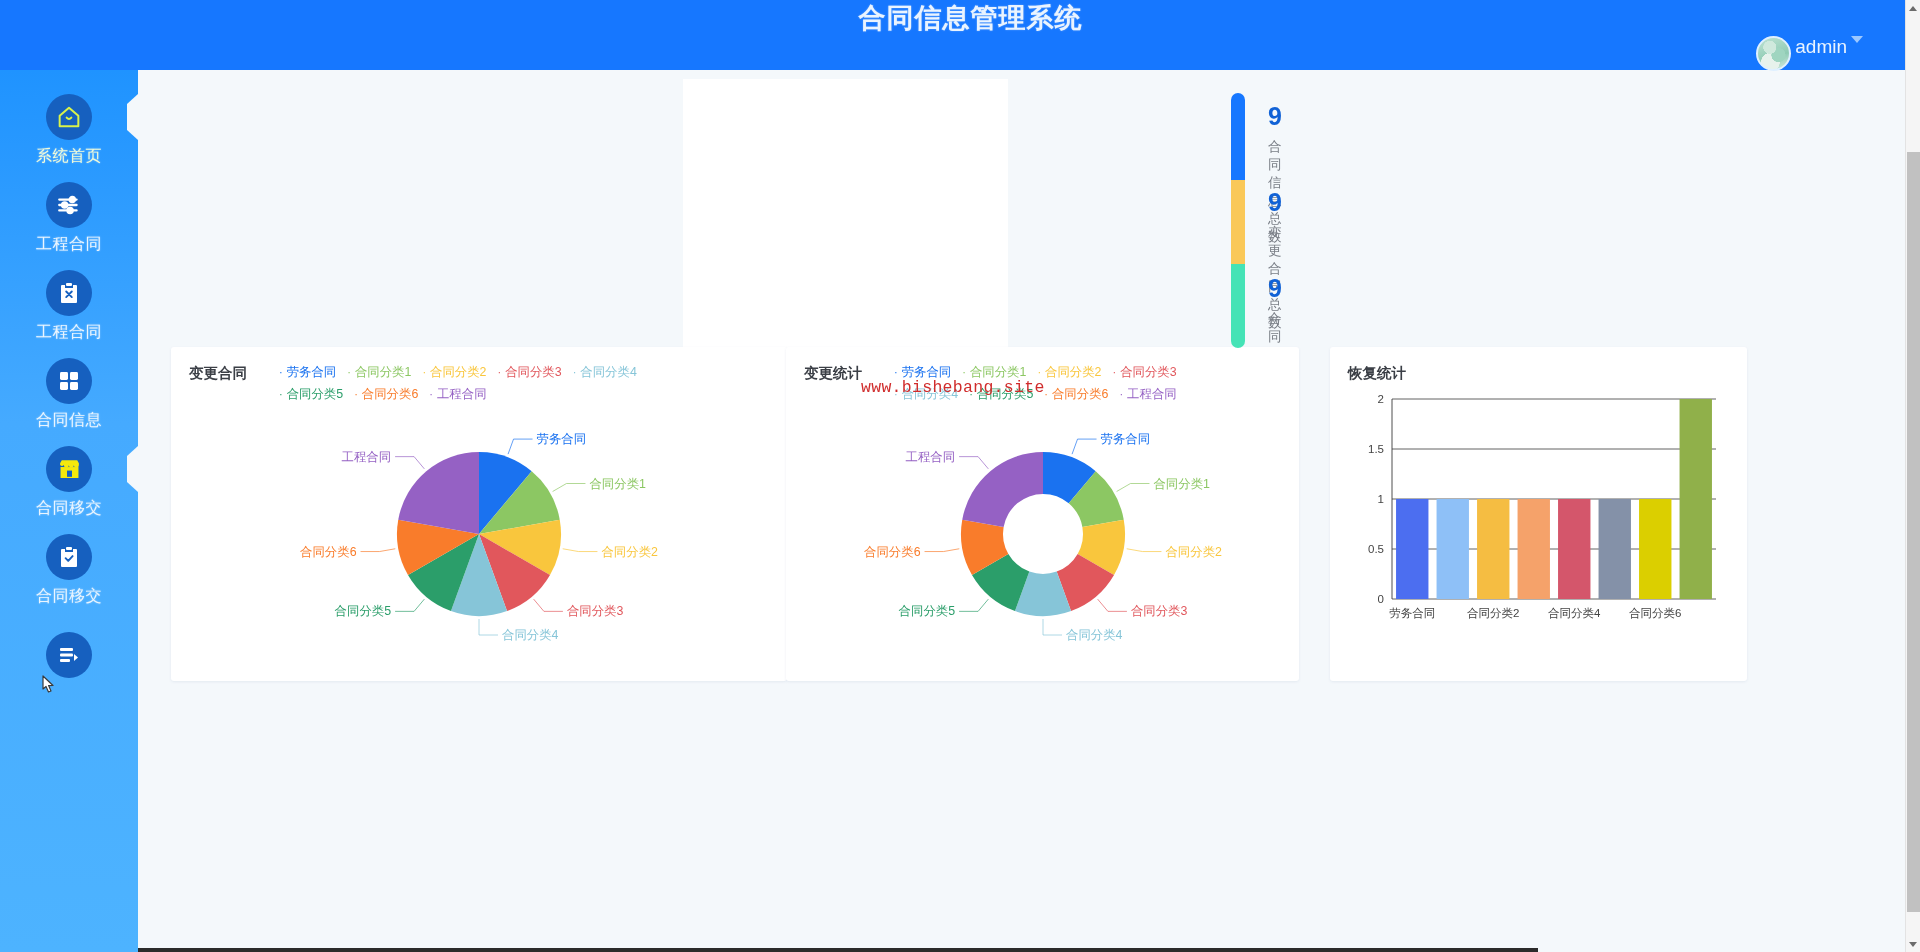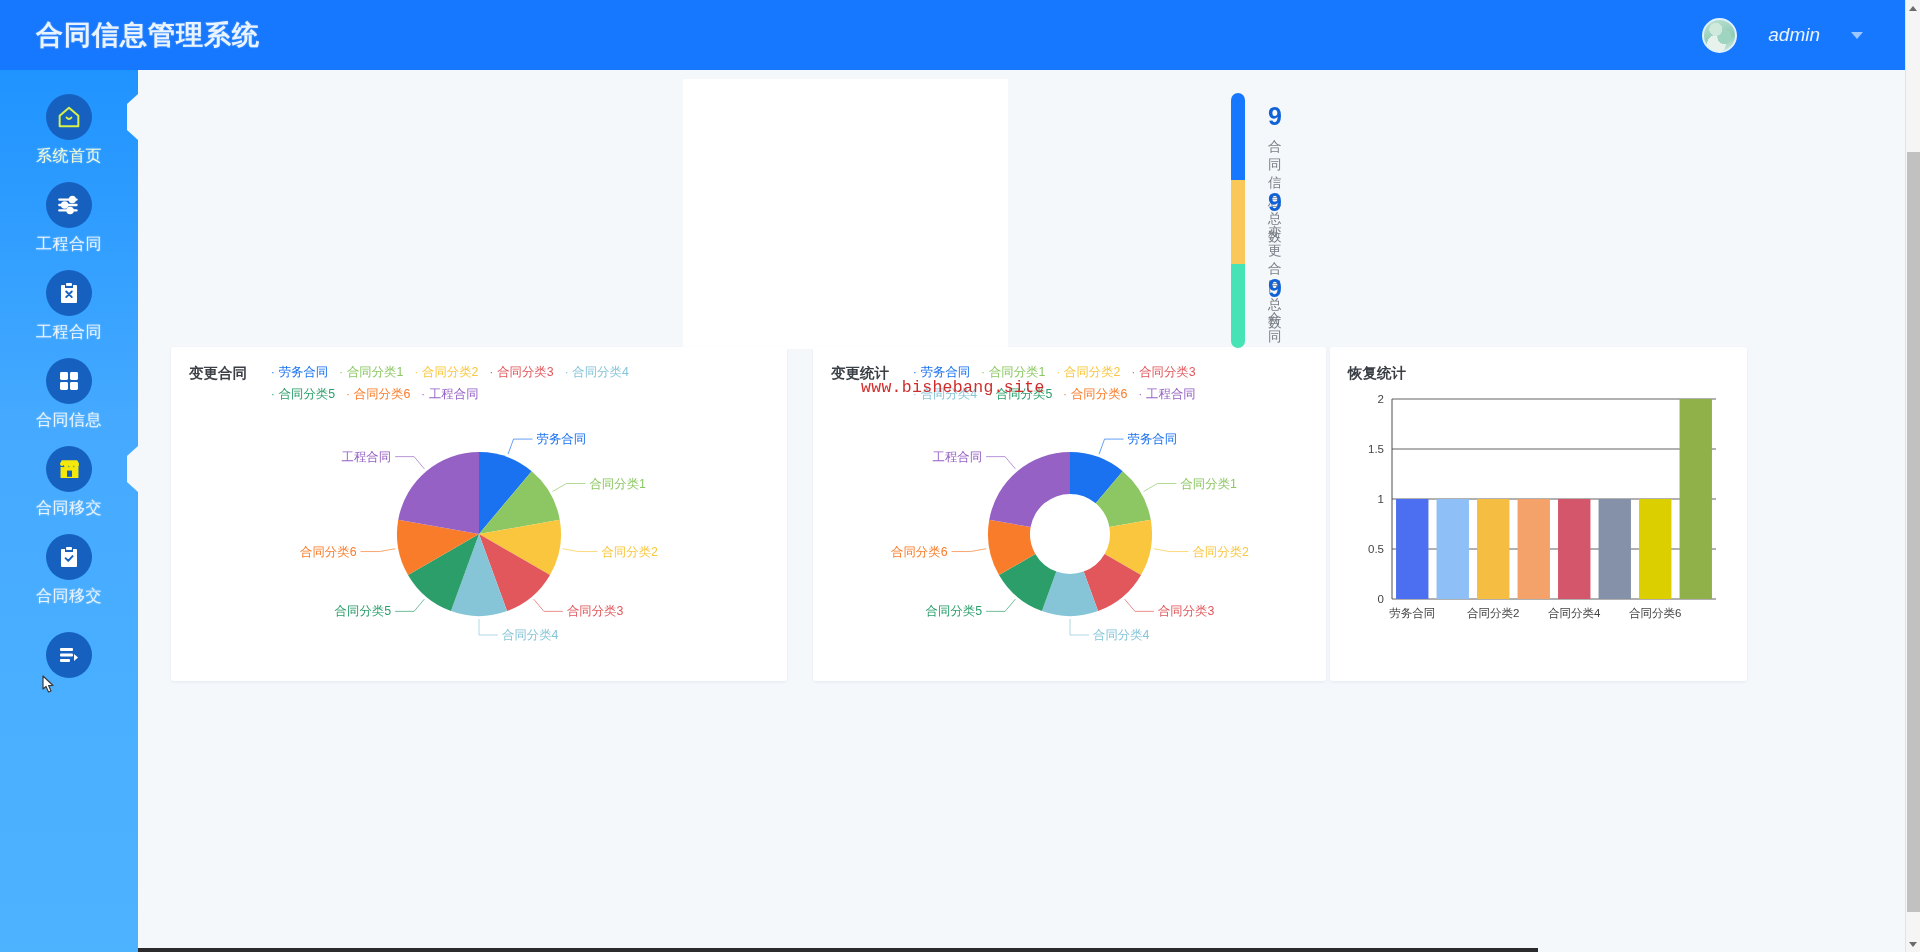--- a/index.html
+++ b/index.html
@@ -8,29 +8,29 @@
     font-family: "Liberation Sans", "DejaVu Sans", sans-serif;
     background:#f4f8fb;
     position:relative;
   }
 
   
   #topbar {
     position:absolute; left:0; top:0; width:1905px; height:70px;
     background:#1677ff; display:flex; align-items:center;
     z-index:30;
+    flex-direction:column;
   }
   #app-title {
     color:#eaf4ff; font-size:27px; font-weight:600; margin-left:36px;
     letter-spacing:1px; text-shadow:0 0 2px rgba(255,255,255,.35);
   }
   #user-area {
-    margin-left:auto; margin-right:42px; display:flex; align-items:center; gap:31px;
+    margin-left:auto; margin-right:42px; display:flex; align-items:flex-start; gap:4px;
     cursor:pointer;
-    font-style:italic;
   }
   #avatar {
     width:35px; height:35px; border-radius:50%;
     background:
       radial-gradient(circle at 38% 30%, #cfe9dd 0 22%, transparent 23%),
       radial-gradient(circle at 66% 55%, #9fd5c0 0 26%, transparent 27%),
       radial-gradient(circle at 40% 78%, #e7f2ec 0 30%, transparent 31%),
       linear-gradient(160deg,#bfe3d4,#8fcbb4 60%,#d8ece3);
     border:2px solid #dff0ff; flex:none;
   }
@@ -91,26 +91,26 @@
   .stat-row { position:absolute; left:585px; }
   .stat-num { color:#1162d6; font-size:25px; font-weight:bold; line-height:1; }
   .stat-lbl { color:#7a7f87; font-size:13.5px; margin-top:9px; }
 
   
   .panel {
     position:absolute; background:#fff; border-radius:3px;
     box-shadow:0 1px 3px rgba(40,70,110,.08);
   }
   #panel-1 { left:33px; top:277px; width:616px; height:334px; }
-  #panel-2 { left:675px; top:277px; width:513px; height:334px; }
+  #panel-2 { left:648px; top:277px; width:513px; height:334px; }
   #panel-3 { left:1192px; top:277px; width:417px; height:334px;text-align:right; }
 
   .panel-head { display:flex; padding:17px 0 0 18px; }
   .panel-title { font-size:14.5px; font-weight:bold; color:#3b3f46; white-space:nowrap;}
-  .legend { display:flex; flex-wrap:wrap; margin-left:24px; max-width:430px; row-gap:5px;}
+  .legend { display:flex; flex-wrap:wrap; margin-left:32px; max-width:430px; row-gap:5px;}
   .lg { font-size:12.4px; white-space:nowrap; margin-right:11px; cursor:pointer;}
   .lg .dot { margin-right:4px; font-size:11px; }
 
   
   .pie-wrap { position:absolute; left:0; top:52px; width:100%; height:282px;}
   .pie-svg { position:absolute; left:50%; transform:translateX(-50%); top:8px; }
 
   
   #bar-svg { position:absolute; left:18px; top:34px; }
 

